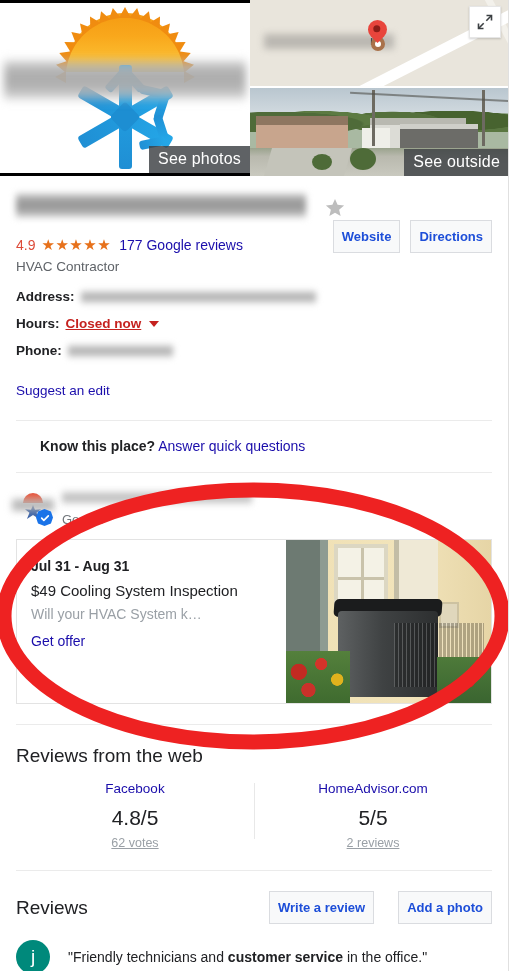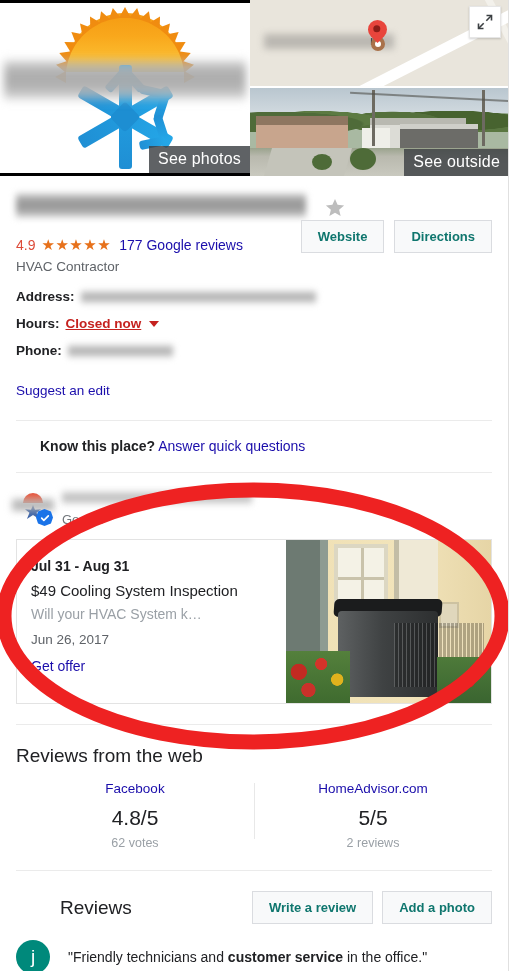--- a/index.html
+++ b/index.html
@@ -295,24 +295,24 @@
   .category { color: #5f6368; font-size: 13.5px; margin-top: 5px; }
 
   .action-btns {
     position: absolute;
     right: 0; top: 44px;
     display: flex; gap: 10px;
   }
   .gbtn {
     background: #f8f9fa;
     border: 1px solid #dadce0;
-    color: #0f766e;
+    color: #1d4ed8;
     font-size: 13px;
     font-weight: bold;
-    padding: 8px 16px;
+    padding: 8px 8px;
     cursor: pointer;
     font-family: "Liberation Sans", sans-serif;
     white-space: nowrap;
   }
 
   .hr {
     border: none;
     border-top: 1px solid #ebebeb;
     margin: 0;
   }
@@ -483,27 +483,27 @@
   }
   .rfw-col { flex: 1; position: relative; padding: 0 10px; }
   .rfw-col + .rfw-col::before {
     content:"";
     position:absolute; left:0; top:2px;
     width:1px; height:56px;
     background:#e8e8e8;
   }
   .rfw-src { color: #1a0dab; font-size: 13.5px; cursor: pointer; }
   .rfw-score { font-size: 21px; color: #202124; margin-top: 10px; }
-  .rfw-count { font-size: 12.5px; color: #9aa0a6; margin-top: 6px; }
+  .rfw-count { font-size: 12.5px; color: #9aa0a6; margin-top: 6px; text-decoration: underline; }
 
   
   .rev-block { padding-top: 20px; position: relative; }
   .rev-head { display: flex; align-items: center; }
-  .rev-title { font-size: 19px; color: #202124; margin-left: 44px; }
-  .rev-actions { margin-left: auto; display: flex; gap: 9px; }
+  .rev-title { font-size: 19px; color: #202124; }
+  .rev-actions { margin-left: auto; display: flex; gap: 24px; }
   .rev-item { display: flex; align-items: center; margin-top: 16px; }
   .rev-avatar {
     width: 34px; height: 34px; border-radius: 50%;
     background: #00897b; color: #fff;
     display: flex; align-items: center; justify-content: center;
     font-size: 19px; flex: none;
   }
   .rev-quote { margin-left: 18px; font-size: 14px; color: #202124; }
   .rev-quote b { font-weight: bold; }
 
@@ -667,21 +667,20 @@
           <div class="post-name-blur"></div>
           <div class="post-src">Google</div>
         </div>
       </div>
 
       <div class="offer-card">
         <div class="offer-text">
           <div class="offer-dates">Jul 31 - Aug 31</div>
           <div class="offer-title">$49 Cooling System Inspection</div>
           <div class="offer-desc">Will your HVAC System k…</div>
-          <div class="offer-date">Jun 26, 2017</div>
           <div class="offer-cta">Get offer</div>
         </div>
         <div class="offer-photo">
           <div class="op-wall"></div>
           <div class="op-doorframe"></div>
           <div class="op-doorframe2"></div>
           <div class="op-window">
               <div class="op-mullion-v"></div>
               <div class="op-mullion-h"></div>
             </div>

